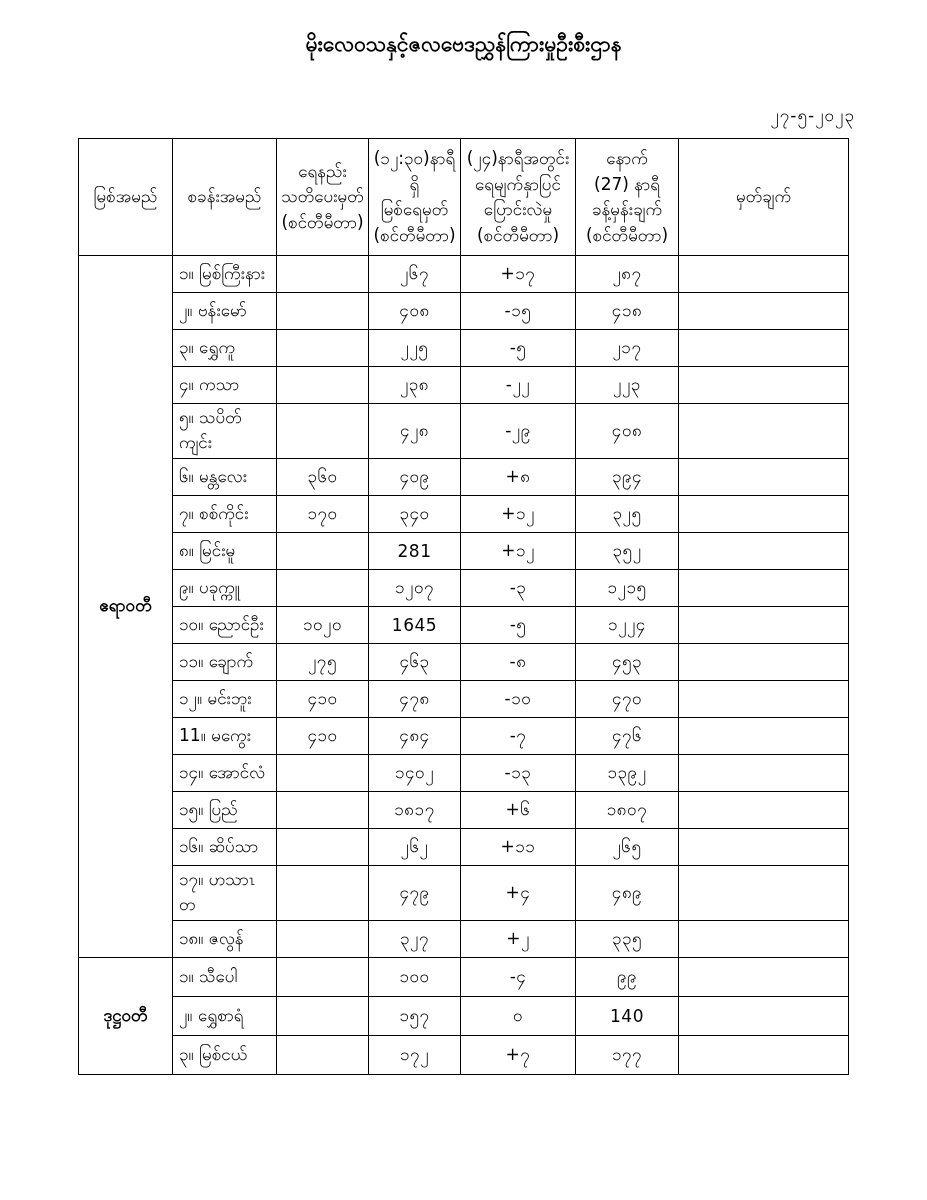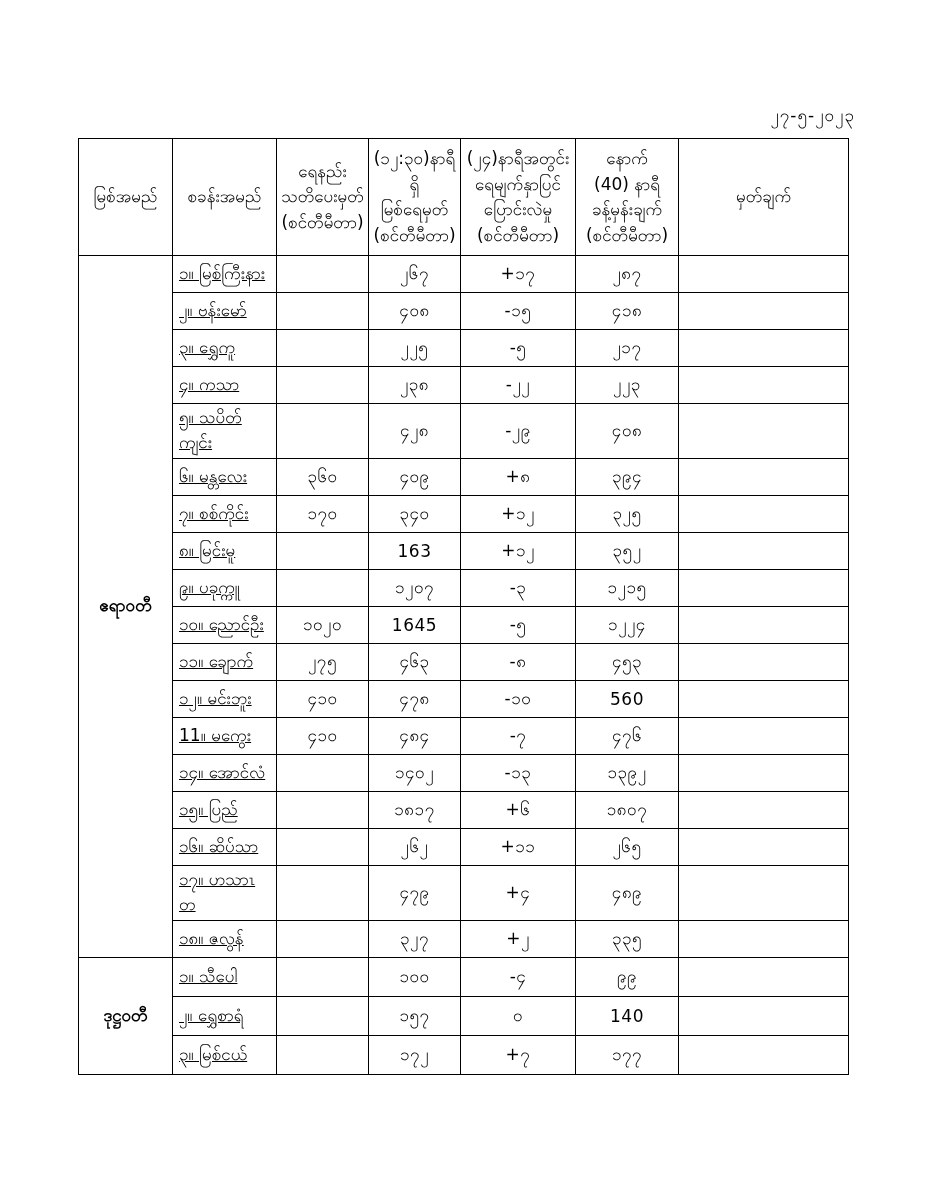--- a/index.html
+++ b/index.html
@@ -42,32 +42,33 @@
     padding:2px 2px;
   }
   .river-table tbody tr{height:37px;}
   .river-table tbody.g2 tr{height:39px;}
   td.river{
     font-weight:bold;
     text-align:center;
     vertical-align:middle;
     padding:0 20px;
   }
-  td.station{text-align:left;vertical-align:middle;text-decoration:underline;}
+  td.station{text-align:left;vertical-align:middle;}
   td.num{text-align:center;vertical-align:middle;letter-spacing:0.5px;}
   td.remark{}
   .c1{width:94px;} .c2{width:104px;} .c3{width:92px;} .c4{width:92px;}
   .c5{width:115px;} .c6{width:103px;} .c7{width:170px;}
 </style>
 </head>
 <body>
 
 <div class="page">
 
   <div class="titles">
+    <div>မိုးလေဝသနှင့်ဇလဗေဒညွှန်ကြားမှုဦးစီးဌာန</div>
   </div>
 
   <div class="report-date">၂၇-၅-၂၀၂၃</div>
 
   <table class="river-table">
     <colgroup>
       <col class="c1">
         <col class="c2">
         <col class="c3">
         <col class="c4">
@@ -83,21 +84,21 @@
 သတိပေးမှတ်
 (စင်တီမီတာ)</th>
         <th>(၁၂:၃၀)နာရီရှိ
 မြစ်ရေမှတ်
 (စင်တီမီတာ)</th>
         <th>(၂၄)နာရီအတွင်း
 ရေမျက်နှာပြင်
 ပြောင်းလဲမှု
 (စင်တီမီတာ)</th>
         <th>နောက်
-(40) နာရီ
+(27) နာရီ
 ခန့်မှန်းချက်
 (စင်တီမီတာ)</th>
         <th>မှတ်ချက်</th>
       </tr>
     </thead>
 
     <tbody class="g1">
       <tr>
         <td class="river" rowspan="18">ဧရာဝတီ</td>
         <td class="station">၁။ မြစ်ကြီးနား</td>
@@ -151,21 +152,21 @@
         <td class="station">၇။ စစ်ကိုင်း</td>
         <td class="num">၁၇၀</td>
         <td class="num">၃၄၀</td>
         <td class="num">+၁၂</td>
         <td class="num">၃၂၅</td>
         <td class="remark"></td>
       </tr>
       <tr>
         <td class="station">၈။ မြင်းမူ</td>
         <td class="num"></td>
-        <td class="num">163</td>
+        <td class="num">281</td>
         <td class="num">+၁၂</td>
         <td class="num">၃၅၂</td>
         <td class="remark"></td>
       </tr>
       <tr>
         <td class="station">၉။ ပခုက္ကူ</td>
         <td class="num"></td>
         <td class="num">၁၂၀၇</td>
         <td class="num">-၃</td>
         <td class="num">၁၂၁၅</td>
@@ -185,21 +186,21 @@
         <td class="num">၄၆၃</td>
         <td class="num">-၈</td>
         <td class="num">၄၅၃</td>
         <td class="remark"></td>
       </tr>
       <tr>
         <td class="station">၁၂။ မင်းဘူး</td>
         <td class="num">၄၁၀</td>
         <td class="num">၄၇၈</td>
         <td class="num">-၁၀</td>
-        <td class="num">560</td>
+        <td class="num">၄၇၀</td>
         <td class="remark"></td>
       </tr>
       <tr>
         <td class="station">11။ မကွေး</td>
         <td class="num">၄၁၀</td>
         <td class="num">၄၈၄</td>
         <td class="num">-၇</td>
         <td class="num">၄၇၆</td>
         <td class="remark"></td>
       </tr>

